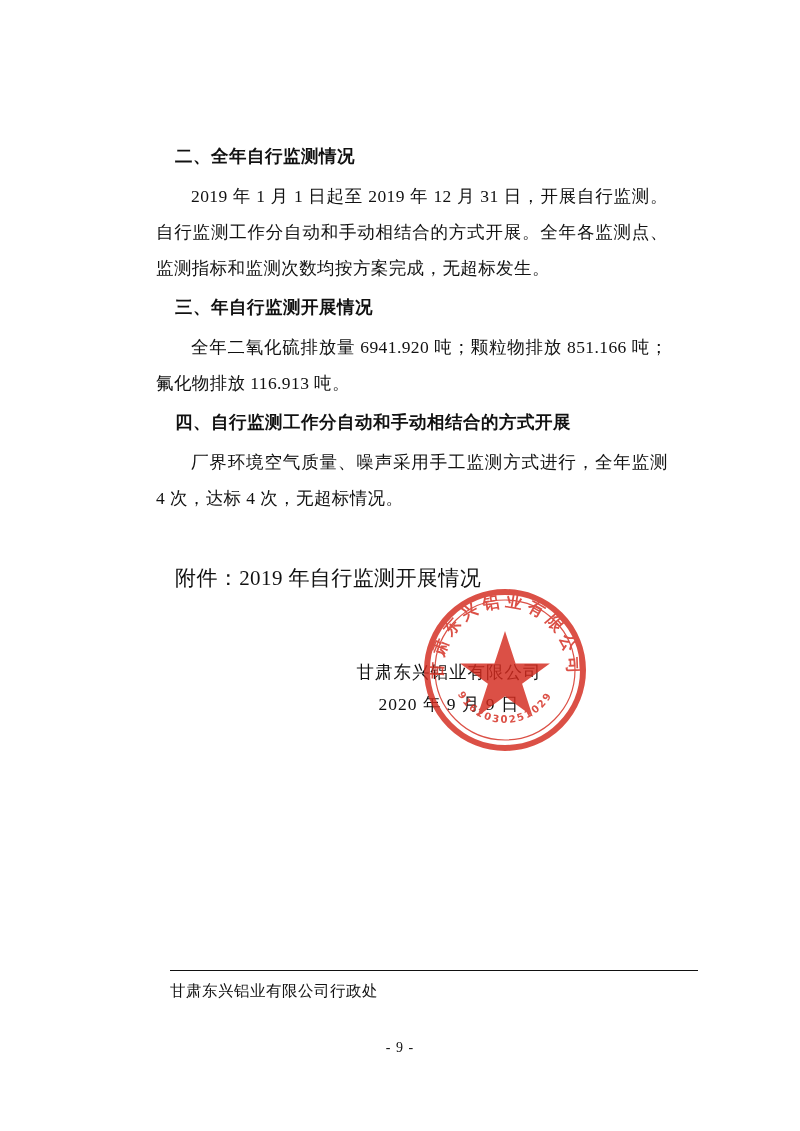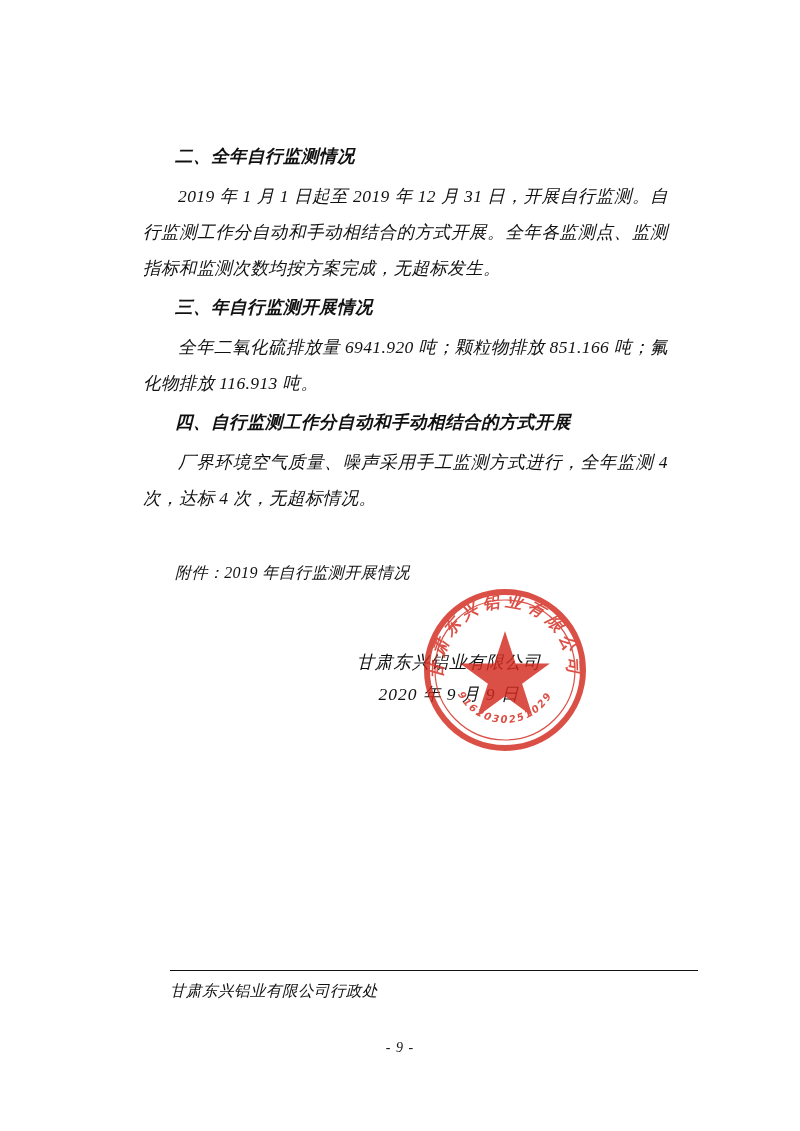--- a/index.html
+++ b/index.html
@@ -10,21 +10,20 @@
   body {
     font-family: "Liberation Serif", "DejaVu Serif", serif;
   }
   .page {
     position: relative;
     width: 800px;
     height: 1131px;
     margin: 0 auto;
     background: #ffffff;
     overflow: hidden;
-    font-style: italic;
   }
   .content {
     position: absolute;
     left: 140px;
     top: 140px;
     width: 528px;
   }
   .heading {
     font-family: "DejaVu Sans", "Liberation Sans", sans-serif;
     font-weight: bold;
@@ -34,27 +33,27 @@
     text-indent: 35px;
     margin: 0 0 6px 0;
     line-height: 1.9;
   }
   .para {
     font-family: "Liberation Serif", "DejaVu Serif", serif;
     font-size: 17.5px;
     color: #111111;
     line-height: 2.05;
     text-indent: 35px;
-    margin: 0 0 4px 3px;
+    margin: 0 0 4px 16px;
     text-align: justify;
     letter-spacing: 0.4px;
   }
   .attachment {
     font-family: "Liberation Serif", "DejaVu Serif", serif;
-    font-size: 16px;
+    font-size: 21px;
     color: #111111;
     line-height: 2.05;
     text-indent: 35px;
     margin-top: 40px;
     letter-spacing: 0.4px;
   }
   .signature-block {
     margin-top: 56px;
     text-align: center;
     padding-left: 90px;

